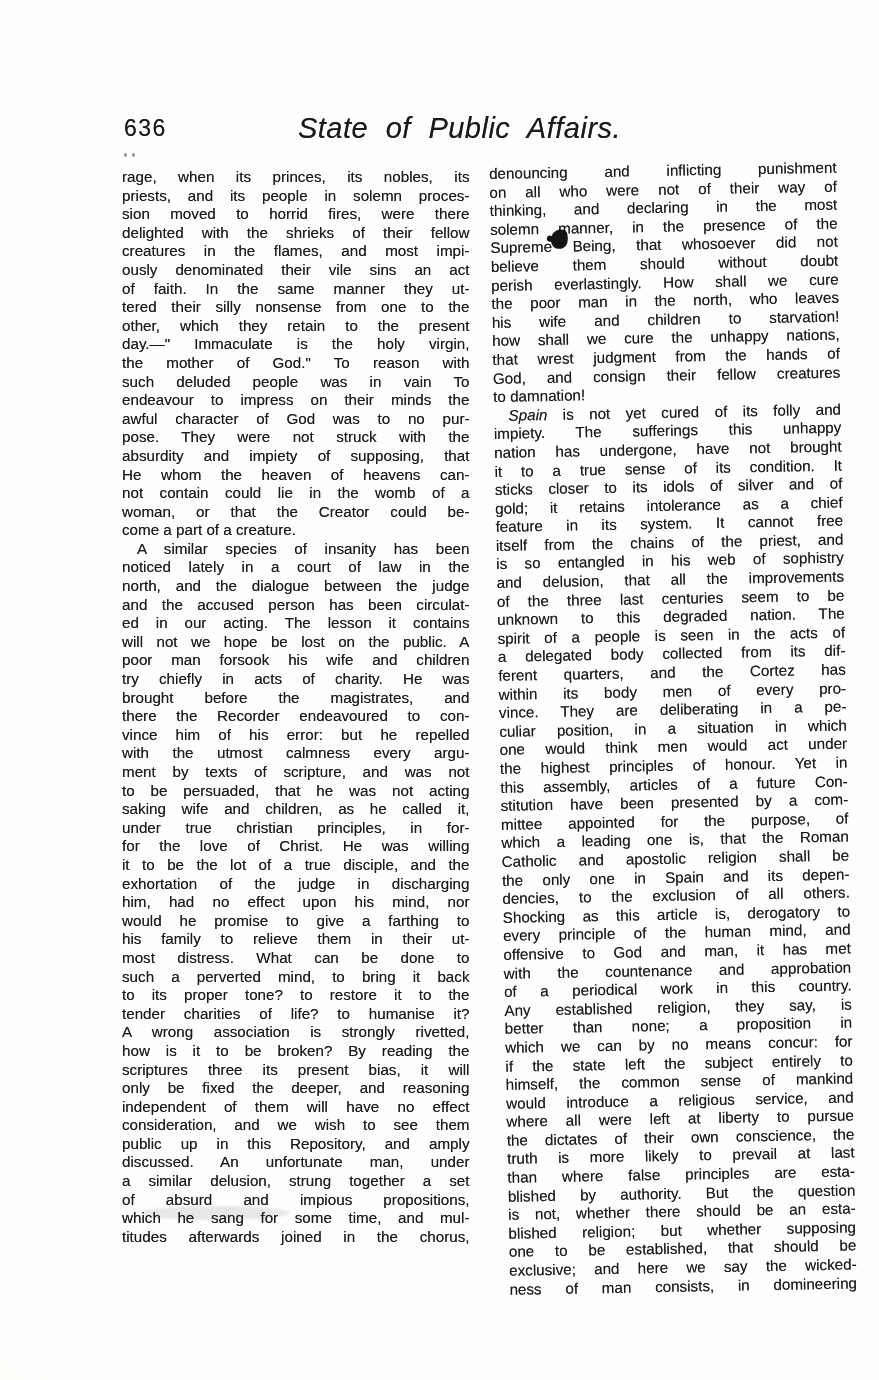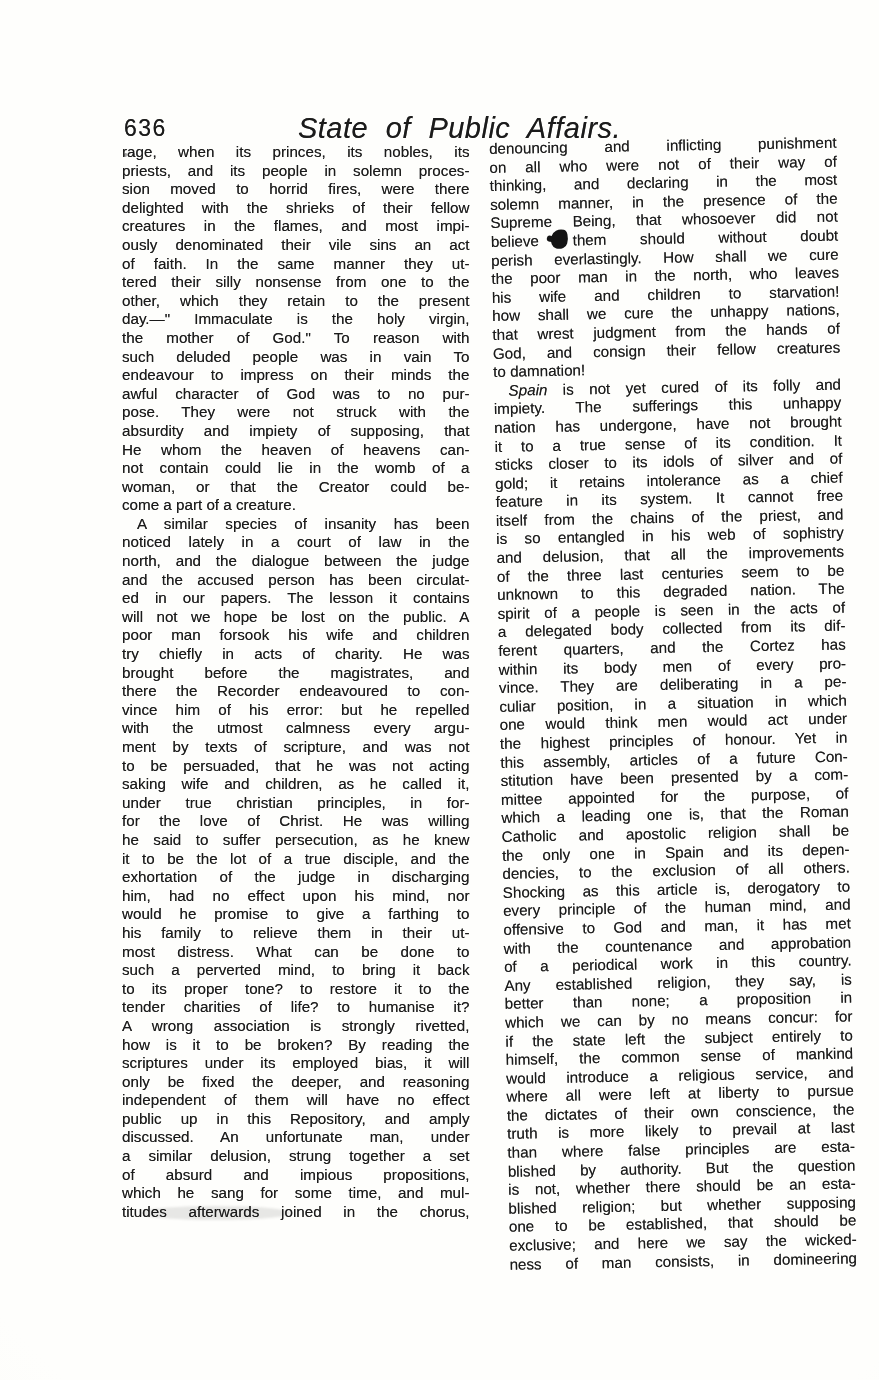--- a/index.html
+++ b/index.html
@@ -25,21 +25,21 @@
     font-style:italic;font-weight:normal;
     font-size:29px;word-spacing:9px;letter-spacing:.5px;
     text-shadow:0 0 0.6px rgba(10,10,10,.65);
   }
   .margin-specks{position:absolute;left:124px;top:143px;width:20px;height:8px;}
   .margin-specks i{
     display:inline-block;width:3px;height:4px;margin-right:5px;
     background:rgba(40,40,40,.45);border-radius:50% 40% 60% 50%;
   }
   .columns{
-    position:absolute;top:143px;left:122px;width:716px;
+    position:absolute;top:168px;left:122px;width:716px;
     display:flex;gap:21px;
   }
   .column{width:351px;}
   .column.right{transform:translateY(-3px) rotate(-1.05deg);transform-origin:0 10%;}
   .line{
     font-size:15.2px;line-height:18.6px;
     text-align:justify;text-align-last:justify;
     white-space:nowrap;
     text-shadow:0 0 0.55px rgba(15,15,15,.62);
   }
@@ -93,48 +93,48 @@
         <div class="line">pose. They were not struck with the</div>
         <div class="line">absurdity and impiety of supposing, that</div>
         <div class="line">He whom the heaven of heavens can-</div>
         <div class="line">not contain could lie in the womb of a</div>
         <div class="line">woman, or that the Creator could be-</div>
         <div class="line para-end">come a part of a creature.</div>
         <div class="line indent">A similar species of insanity has been</div>
         <div class="line">noticed lately in a court of law in the</div>
         <div class="line">north, and the dialogue between the judge</div>
         <div class="line">and the accused person has been circulat-</div>
-        <div class="line">ed in our papers. The lesson it contains</div>
+        <div class="line">ed in our acting. The lesson it contains</div>
         <div class="line">will not we hope be lost on the public. A</div>
         <div class="line">poor man forsook his wife and children</div>
         <div class="line">try chiefly in acts of charity. He was</div>
         <div class="line">brought before the magistrates, and</div>
         <div class="line">there the Recorder endeavoured to con-</div>
         <div class="line">vince him of his error: but he repelled</div>
         <div class="line">with the utmost calmness every argu-</div>
         <div class="line">ment by texts of scripture, and was not</div>
         <div class="line">to be persuaded, that he was not acting</div>
         <div class="line">saking wife and children, as he called it,</div>
         <div class="line">under true christian principles, in for-</div>
         <div class="line">for the love of Christ. He was willing</div>
-        <div class="line">he said to suffer persecution, as he knew</div>
         <div class="line">it to be the lot of a true disciple, and the</div>
         <div class="line">exhortation of the judge in discharging</div>
         <div class="line">him, had no effect upon his mind, nor</div>
         <div class="line">would he promise to give a farthing to</div>
         <div class="line">his family to relieve them in their ut-</div>
         <div class="line">most distress. What can be done to</div>
         <div class="line">such a perverted mind, to bring it back</div>
         <div class="line">to its proper tone? to restore it to the</div>
         <div class="line">tender charities of life? to humanise it?</div>
         <div class="line">A wrong association is strongly rivetted,</div>
         <div class="line">how is it to be broken? By reading the</div>
-        <div class="line">scriptures under its employed bias, it will</div>
+        <div class="line">scriptures three its present bias, it will</div>
         <div class="line">only be fixed the deeper, and reasoning</div>
         <div class="line">independent of them will have no effect</div>
+        <div class="line">consideration, and we wish to see them</div>
         <div class="line">public up in this Repository, and amply</div>
         <div class="line">discussed. An unfortunate man, under</div>
         <div class="line">a similar delusion, strung together a set</div>
         <div class="line">of absurd and impious propositions,</div>
         <div class="line">which he sang for some time, and mul-</div>
         <div class="line">titudes afterwards joined in the chorus,</div>
       </section>
     <section class="column right">
         <div class="line">denouncing and inflicting punishment</div>
         <div class="line">on all who were not of their way of</div>

